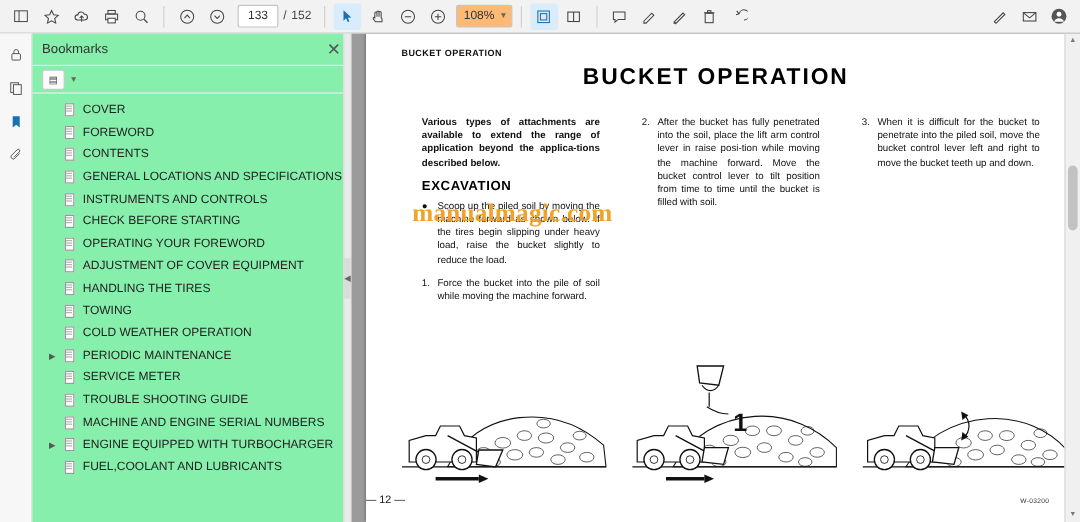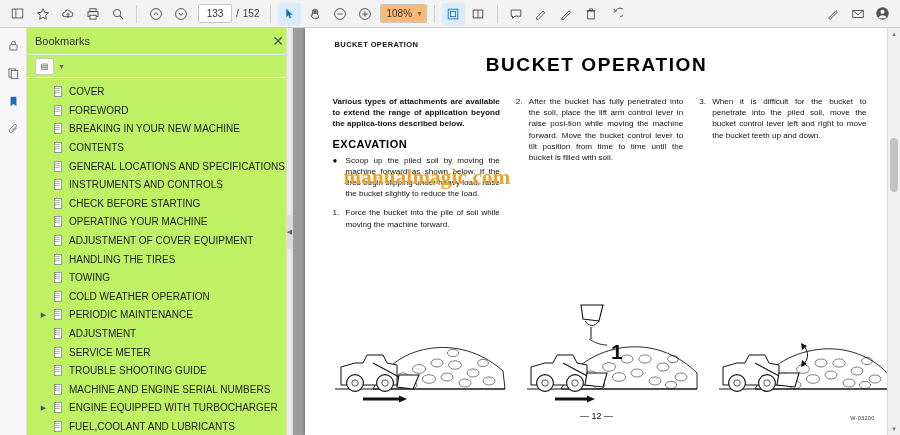--- a/index.html
+++ b/index.html
@@ -117,21 +117,21 @@
     justify-content: center;
     color: #555;
     border-radius: 2px;
   }
   .rail-ic.sel { color: #1b6fb3; }
 
   
   .bmpanel {
     width: 265px;
     min-width: 265px;
-    background: #bef264;
+    background: #86efac;
     border-right: 1px solid #d8d8d8;
     display: flex;
     flex-direction: column;
     position: relative;
   }
   .bm-head {
     height: 26px;
     display: flex;
     align-items: center;
     padding: 0 8px;
@@ -281,21 +281,21 @@
     font-family: "Liberation Sans", sans-serif;
   }
   .cols {
     position: absolute;
     top: 68px;
     left: 28px;
     right: 22px;
     display: flex;
     gap: 16px;
   }
-  .col { width: 176px; }
+  .col { width: 176px; margin-left: 19px; }
   .col p {
     margin: 0 0 8px 0;
     font-size: 8.1px;
     line-height: 11.2px;
     text-align: justify;
     color: #111;
   }
   .col p.b { font-weight: bold; }
   .subhead {
     font-size: 11px;
@@ -340,21 +340,21 @@
     height: 120px;
     display: flex;
     gap: 16px;
   }
   .fig { width: 176px; height: 120px; position: relative; }
 
   .pg-folio {
     position: absolute;
     bottom: 14px;
     left: 0; right: 0;
-    text-align: center;
+    text-align: left;
     font-size: 9px;
     color: #111;
   }
   .pg-code {
     position: absolute;
     bottom: 14px;
     right: 14px;
     font-size: 5.5px;
     color: #333;
     letter-spacing: .3px;
@@ -595,41 +595,37 @@
         <div class="bm-item">
           <span class="bm-ico"></span>
           <span class="bm-label">COVER</span>
         </div>
         <div class="bm-item">
           <span class="bm-ico"></span>
           <span class="bm-label">FOREWORD</span>
         </div>
         <div class="bm-item">
           <span class="bm-ico"></span>
-          <span class="bm-label">BREAKING IN YOUR NEW MACHINE</span>
-        </div>
-        <div class="bm-item">
-          <span class="bm-ico"></span>
           <span class="bm-label">CONTENTS</span>
         </div>
         <div class="bm-item">
           <span class="bm-ico"></span>
           <span class="bm-label">GENERAL LOCATIONS AND SPECIFICATIONS</span>
         </div>
         <div class="bm-item">
           <span class="bm-ico"></span>
           <span class="bm-label">INSTRUMENTS AND CONTROLS</span>
         </div>
         <div class="bm-item">
           <span class="bm-ico"></span>
           <span class="bm-label">CHECK BEFORE STARTING</span>
         </div>
         <div class="bm-item">
           <span class="bm-ico"></span>
-          <span class="bm-label">OPERATING YOUR MACHINE</span>
+          <span class="bm-label">OPERATING YOUR FOREWORD</span>
         </div>
         <div class="bm-item">
           <span class="bm-ico"></span>
           <span class="bm-label">ADJUSTMENT OF COVER EQUIPMENT</span>
         </div>
         <div class="bm-item">
           <span class="bm-ico"></span>
           <span class="bm-label">HANDLING THE TIRES</span>
         </div>
         <div class="bm-item">
@@ -637,24 +633,20 @@
           <span class="bm-label">TOWING</span>
         </div>
         <div class="bm-item">
           <span class="bm-ico"></span>
           <span class="bm-label">COLD WEATHER OPERATION</span>
         </div>
         <div class="bm-item">
           <span class="twisty">▶</span>
           <span class="bm-ico"></span>
           <span class="bm-label">PERIODIC MAINTENANCE</span>
-        </div>
-        <div class="bm-item">
-          <span class="bm-ico"></span>
-          <span class="bm-label">ADJUSTMENT</span>
         </div>
         <div class="bm-item">
           <span class="bm-ico"></span>
           <span class="bm-label">SERVICE METER</span>
         </div>
         <div class="bm-item">
           <span class="bm-ico"></span>
           <span class="bm-label">TROUBLE SHOOTING GUIDE</span>
         </div>
         <div class="bm-item">

